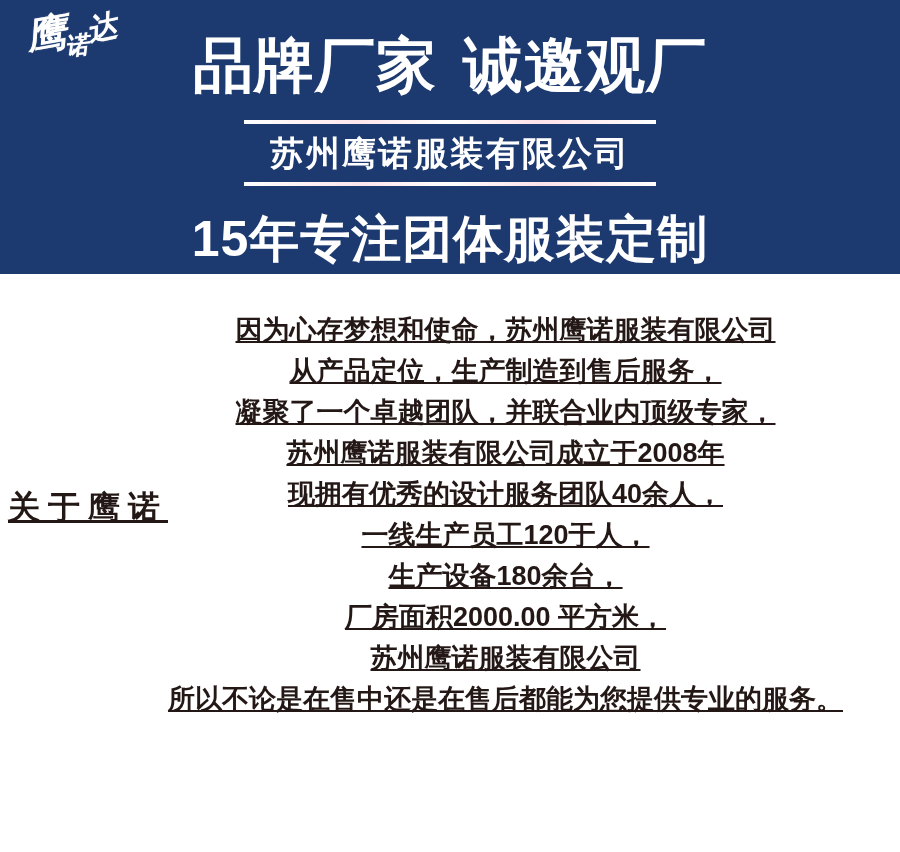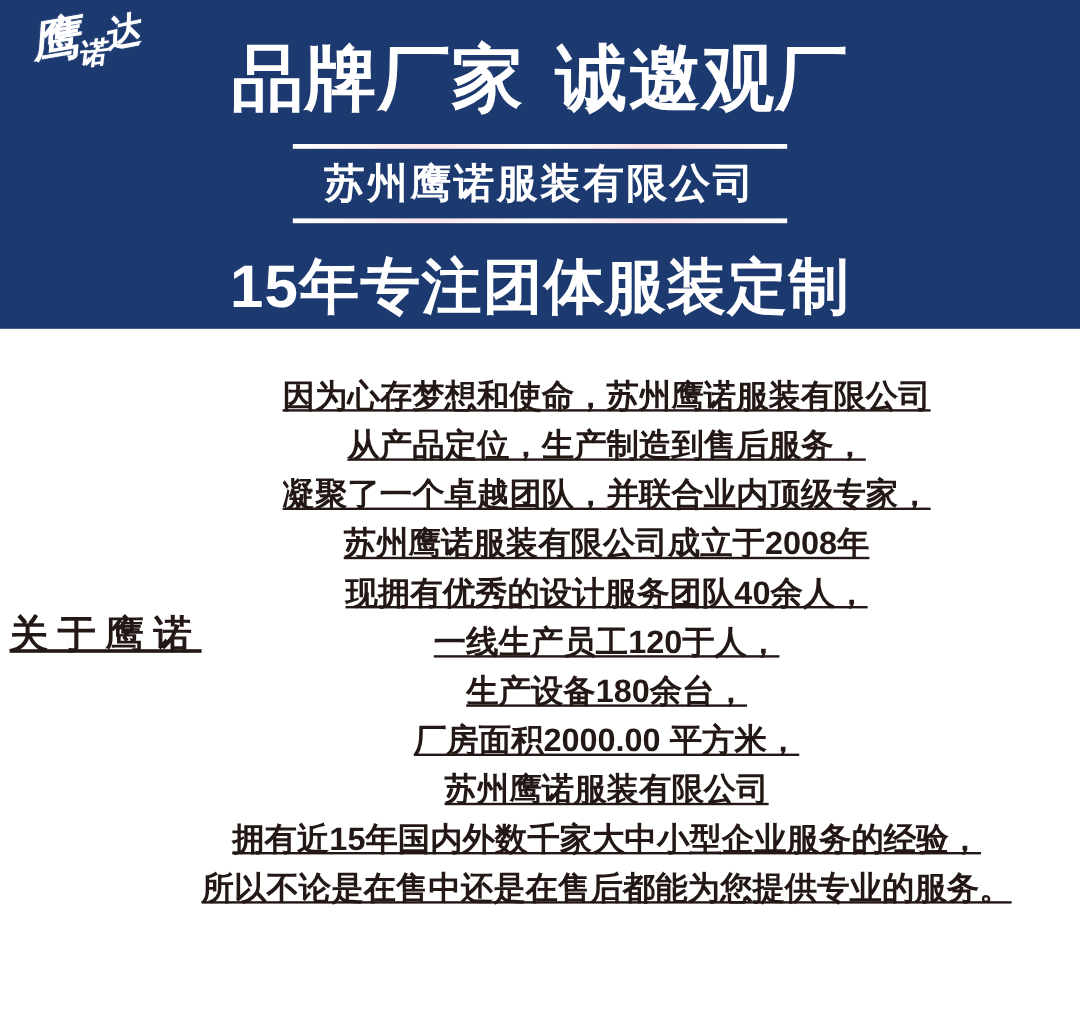--- a/index.html
+++ b/index.html
@@ -97,16 +97,15 @@
   <div class="about-lines">
     <div class="about-line">因为心存梦想和使命，苏州鹰诺服装有限公司</div>
     <div class="about-line">从产品定位，生产制造到售后服务，</div>
     <div class="about-line">凝聚了一个卓越团队，并联合业内顶级专家，</div>
     <div class="about-line">苏州鹰诺服装有限公司成立于2008年</div>
     <div class="about-line">现拥有优秀的设计服务团队40余人，</div>
     <div class="about-line">一线生产员工120于人，</div>
     <div class="about-line">生产设备180余台，</div>
     <div class="about-line">厂房面积2000.00 平方米，</div>
     <div class="about-line">苏州鹰诺服装有限公司</div>
-    <div class="about-line">拥有近15年国内外数千家大中小型企业服务的经验，</div>
     <div class="about-line">所以不论是在售中还是在售后都能为您提供专业的服务。</div>
   </div>
 </div>
 
 </body></html>

